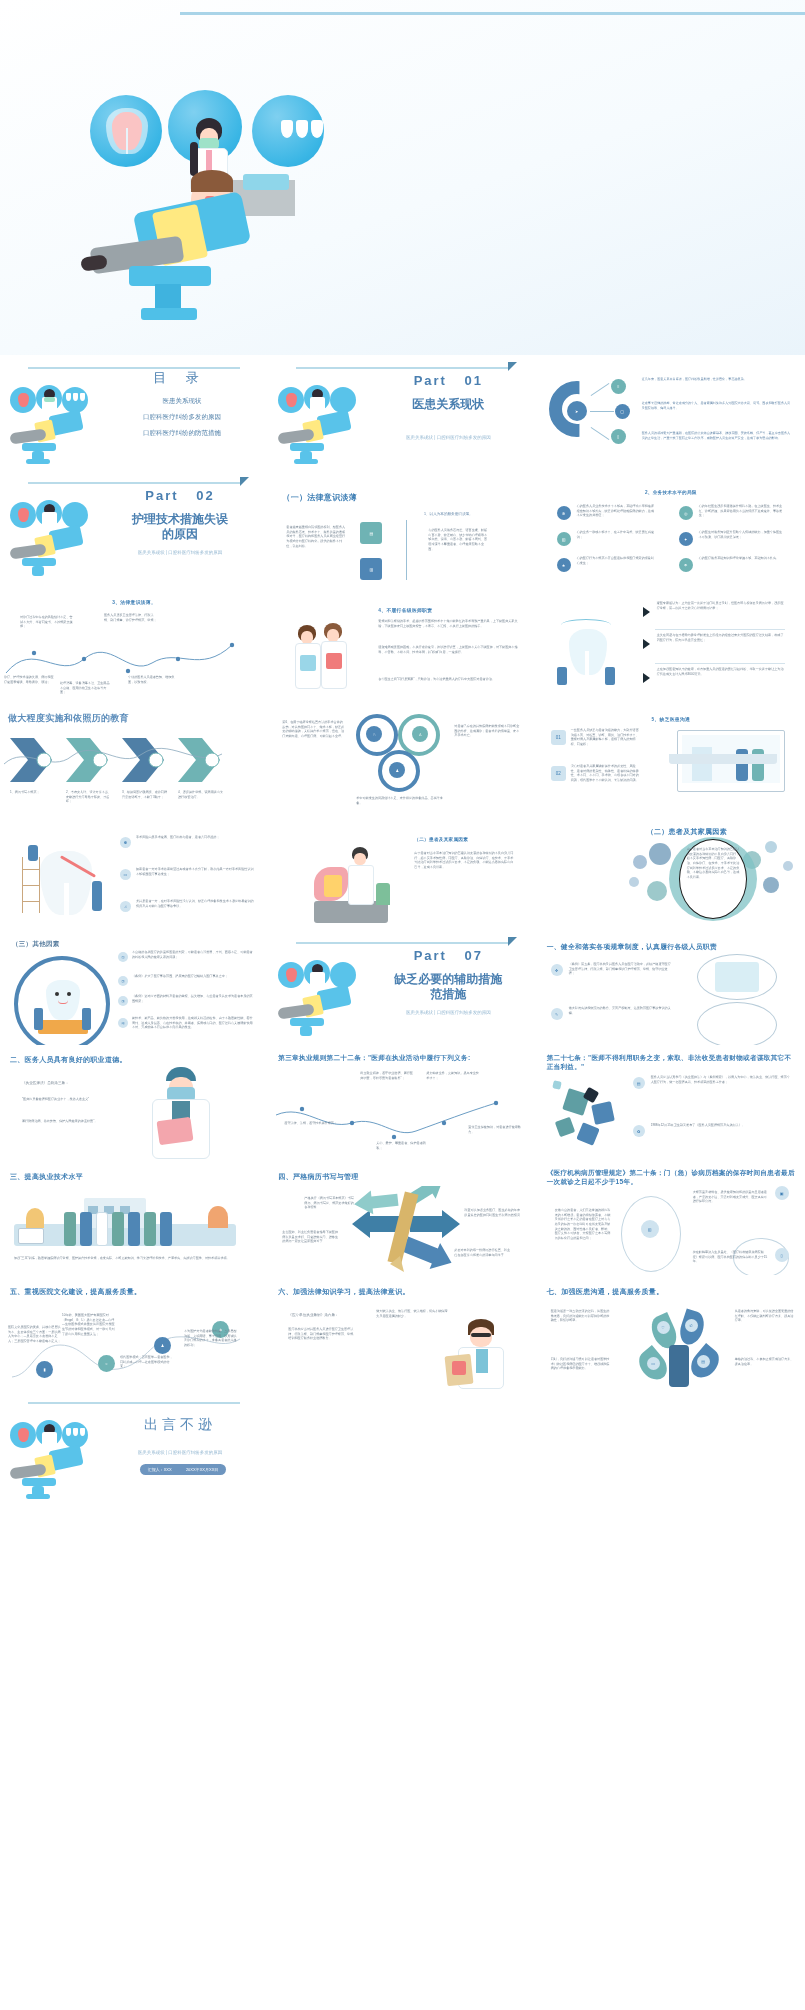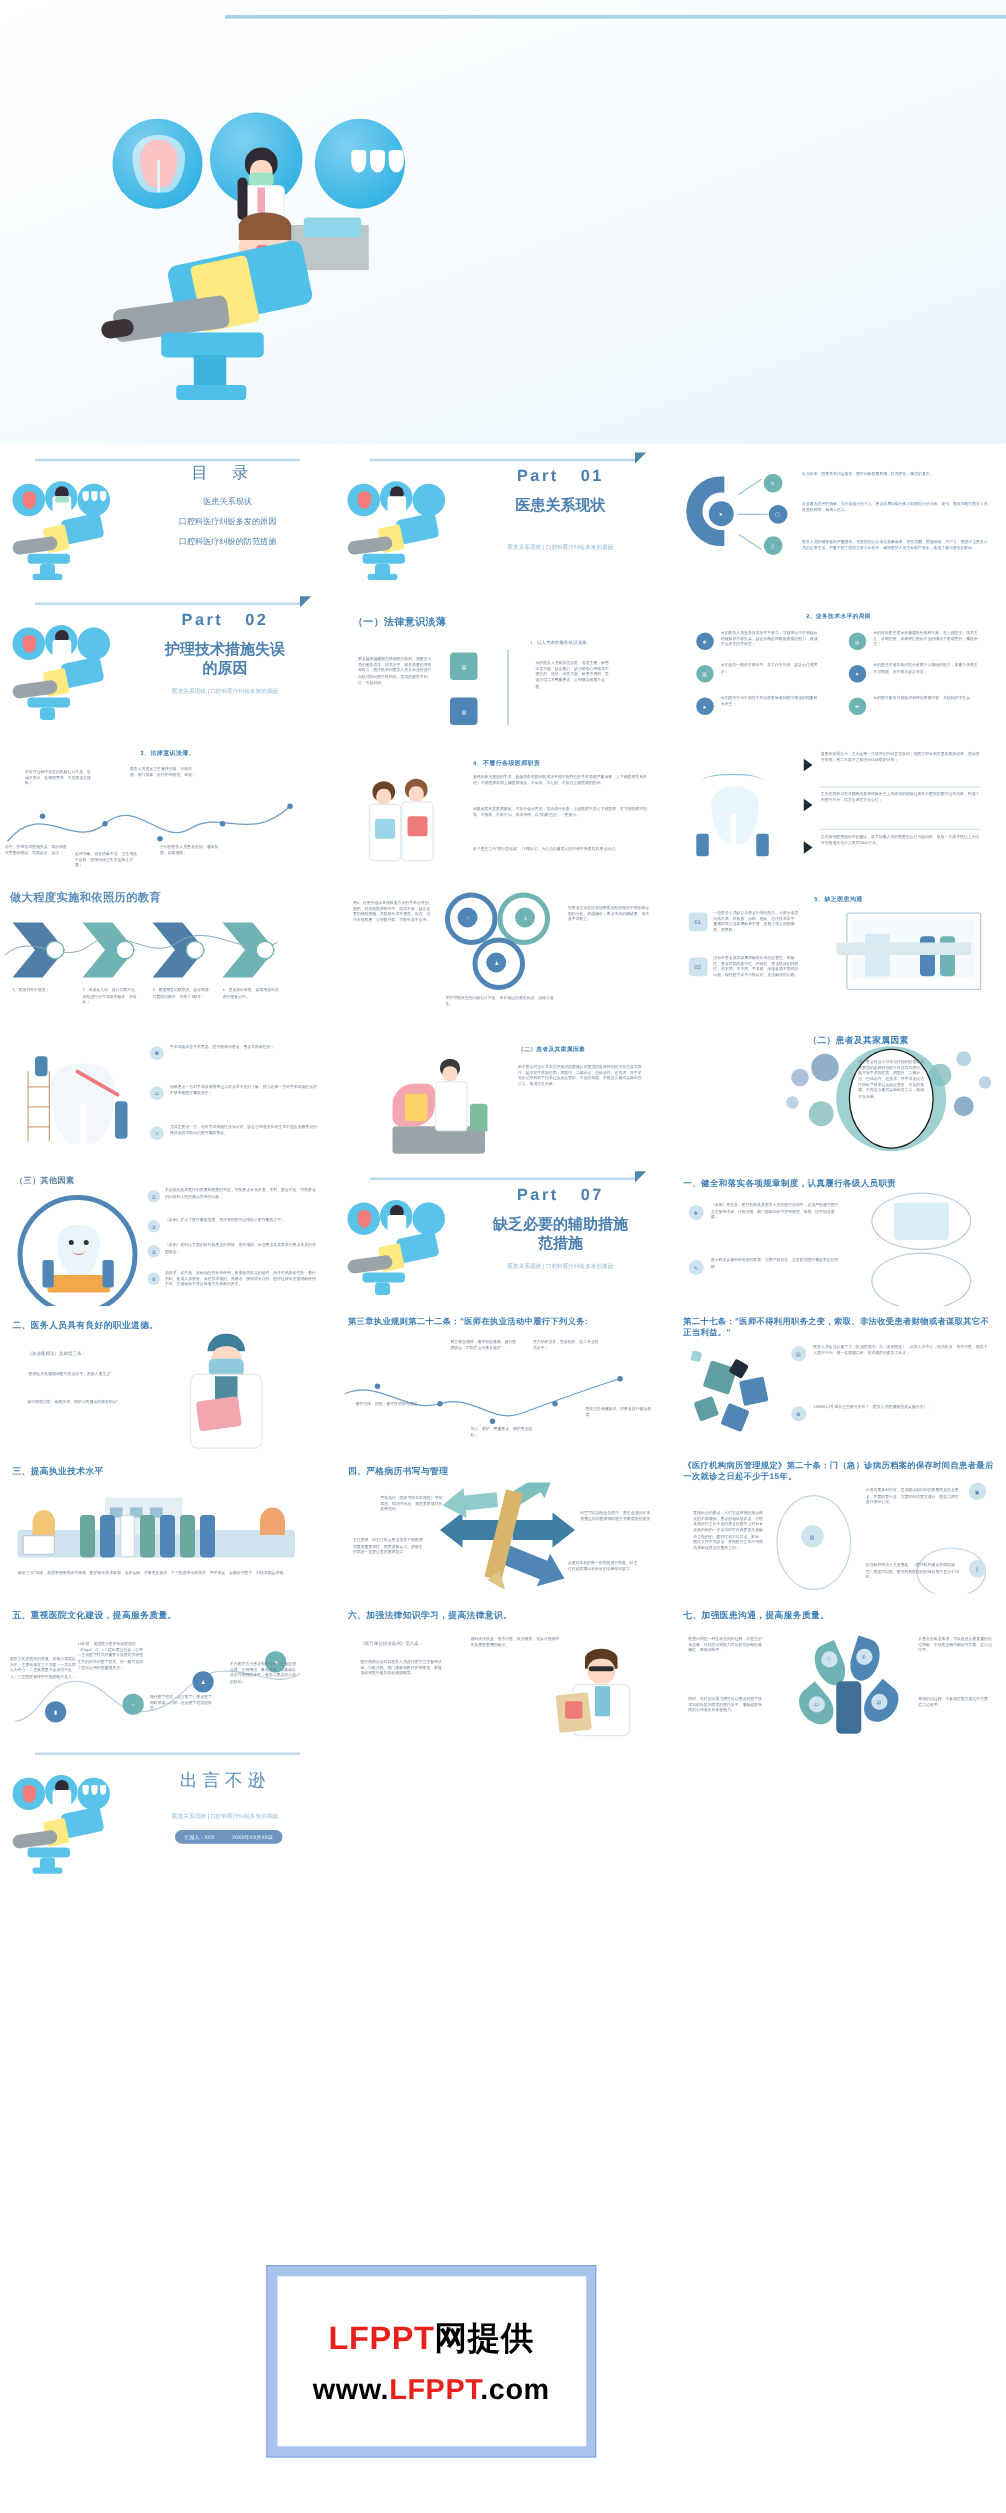--- a/index.html
+++ b/index.html
@@ -692,20 +692,14 @@
         <span style="display:inline-block;width:12px;"></span>
         <span>20XX年XX月XX日</span>
       </div>
     </div>
 
     <div class="slide"></div>
 
     <div class="slide"></div>
   </div>
 
-  <div class="watermark">
-    <div class="watermark-inner">
-      <div class="wm-l1"><span class="red">LFPPT</span><span>网提供</span></div>
-      <div class="wm-l2"><span>www.</span><span class="red">LFPPT</span><span>.com</span></div>
-    </div>
-  </div>
 
 </div>
 
 </body></html>

